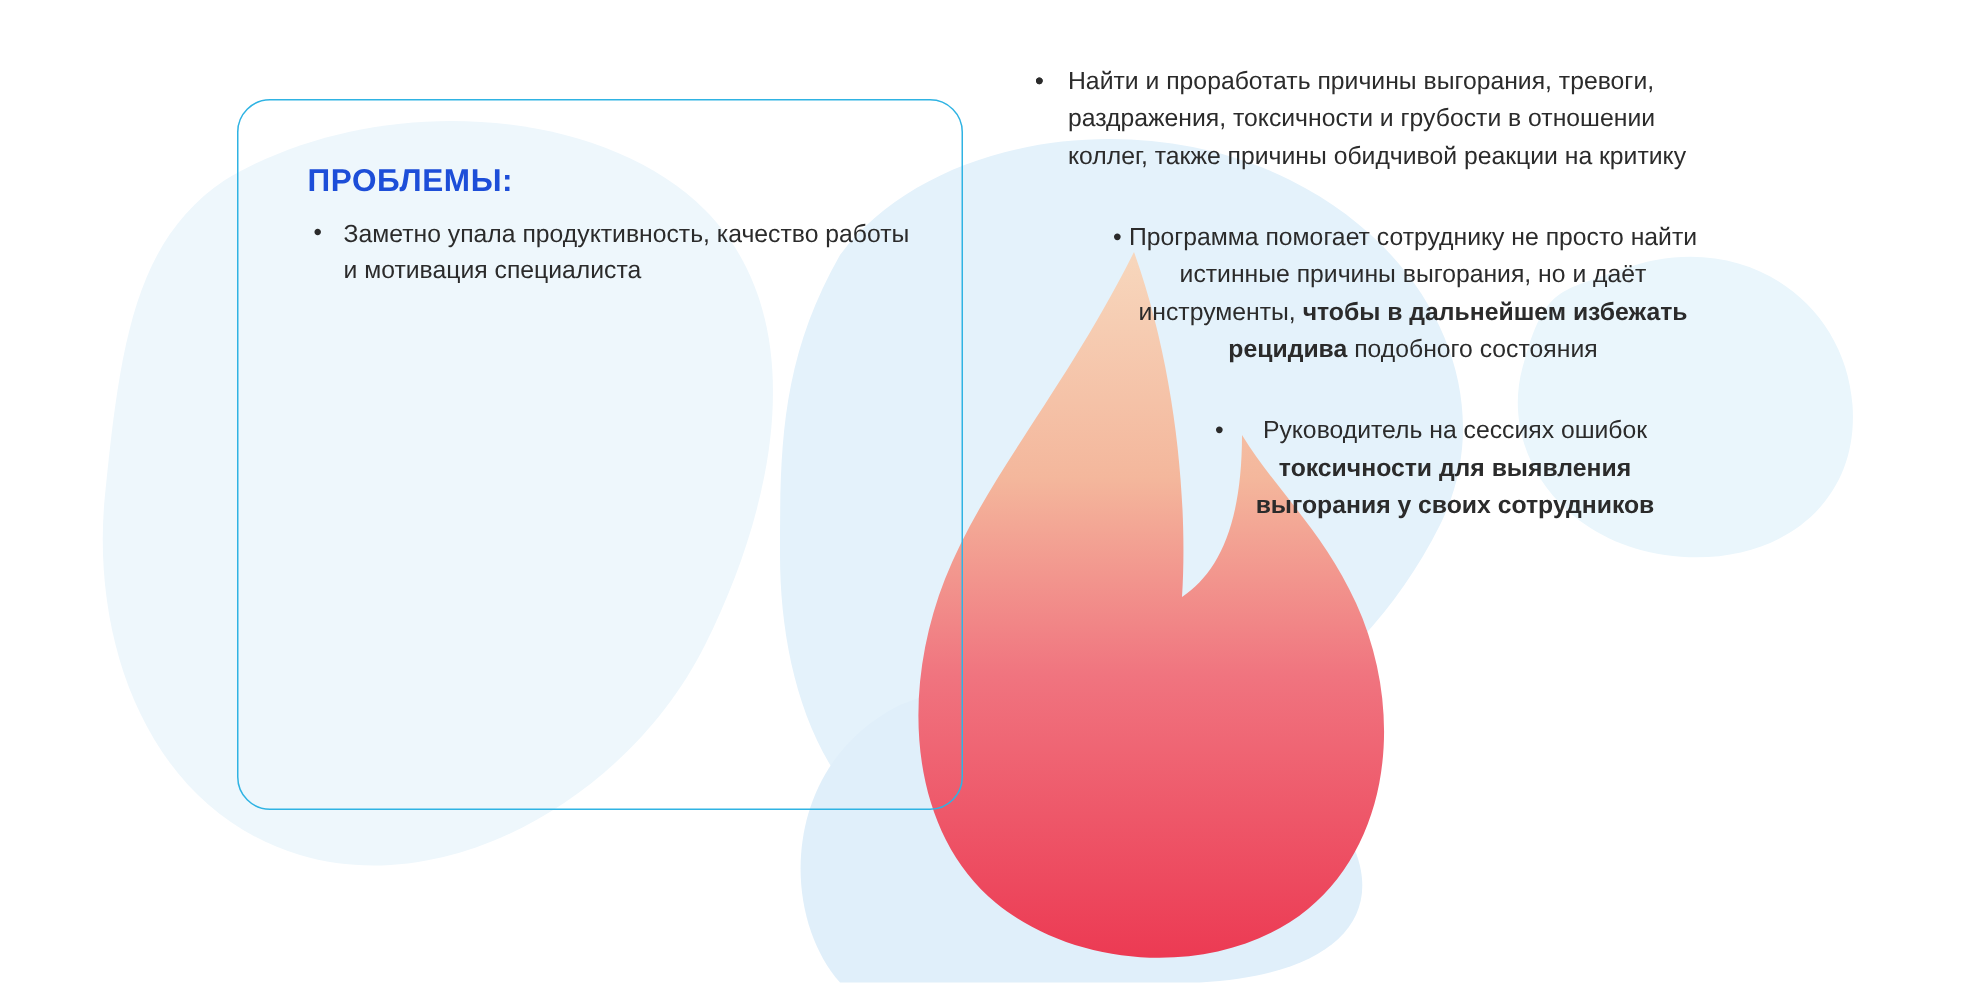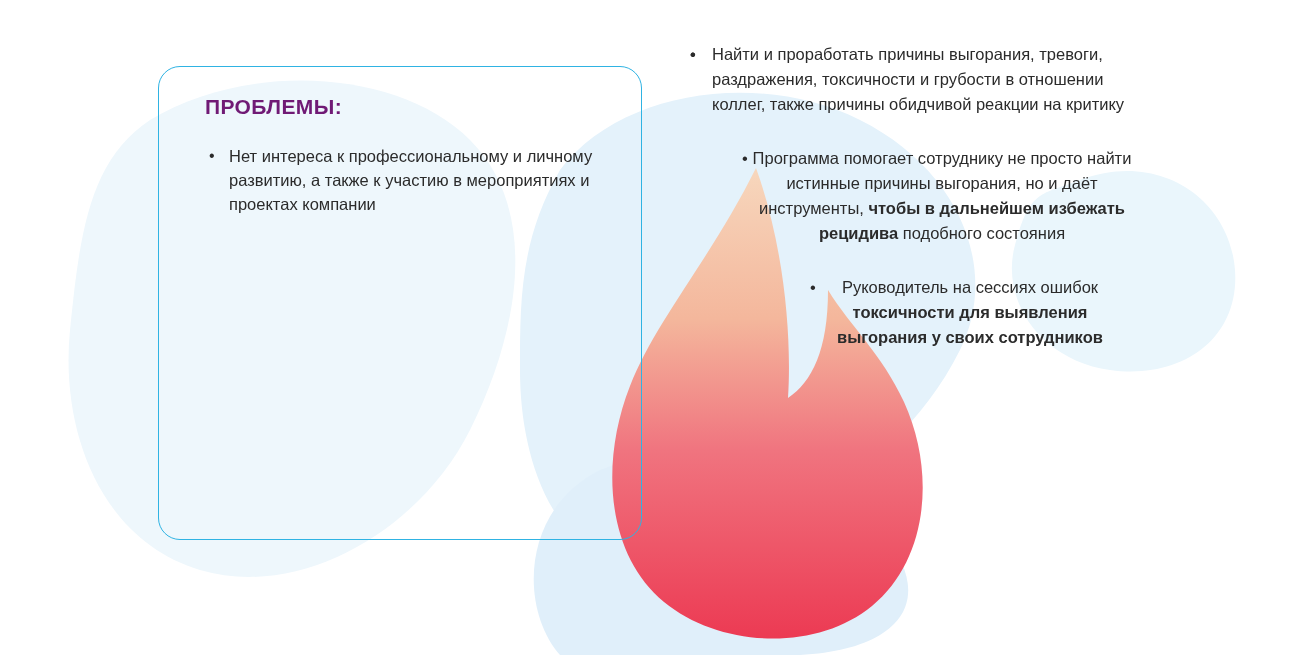--- a/index.html
+++ b/index.html
@@ -52,24 +52,24 @@
     border: 1.6px solid #2fb3e3;
     border-radius: 22px;
     background: transparent;
     z-index: 3;
     box-sizing: border-box;
   }
 
   .problems-title {
     position: absolute;
     left: 46px;
-    top: 28px;
+    top: 42px;
     font-size: 21px;
     font-weight: bold;
-    color: #701a75;
+    color: #1d4ed8;
     letter-spacing: 0.4px;
   }
 
   .problems-list {
     position: absolute;
     left: 48px;
     top: 78px;
     width: 400px;
     margin: 0;
     padding: 0;
@@ -192,21 +192,21 @@
              C160,498 256,502 312,456
              C368,410 376,322 344,252
              C322,204 290,176 268,140
              C268,200 252,232 228,248
              C232,186 224,96 196,18 Z" fill="url(#flameGrad)"></path>
   </svg>
 
   <div class="problems-card">
     <div class="problems-title">ПРОБЛЕМЫ:</div>
     <ul class="problems-list">
-      <li>Нет интереса к профессиональному и личному развитию, а также к участию в мероприятиях и проектах компании</li>
+      <li>Заметно упала продуктивность, качество работы и мотивация специалиста</li>
     </ul>
   </div>
 
   <div class="solution-col">
     <ul class="solution-list">
       <li class="sol-1">
         <span class="bullet">•</span>
       </li>
       <li class="sol-2">
         <span class="bullet">•</span>

